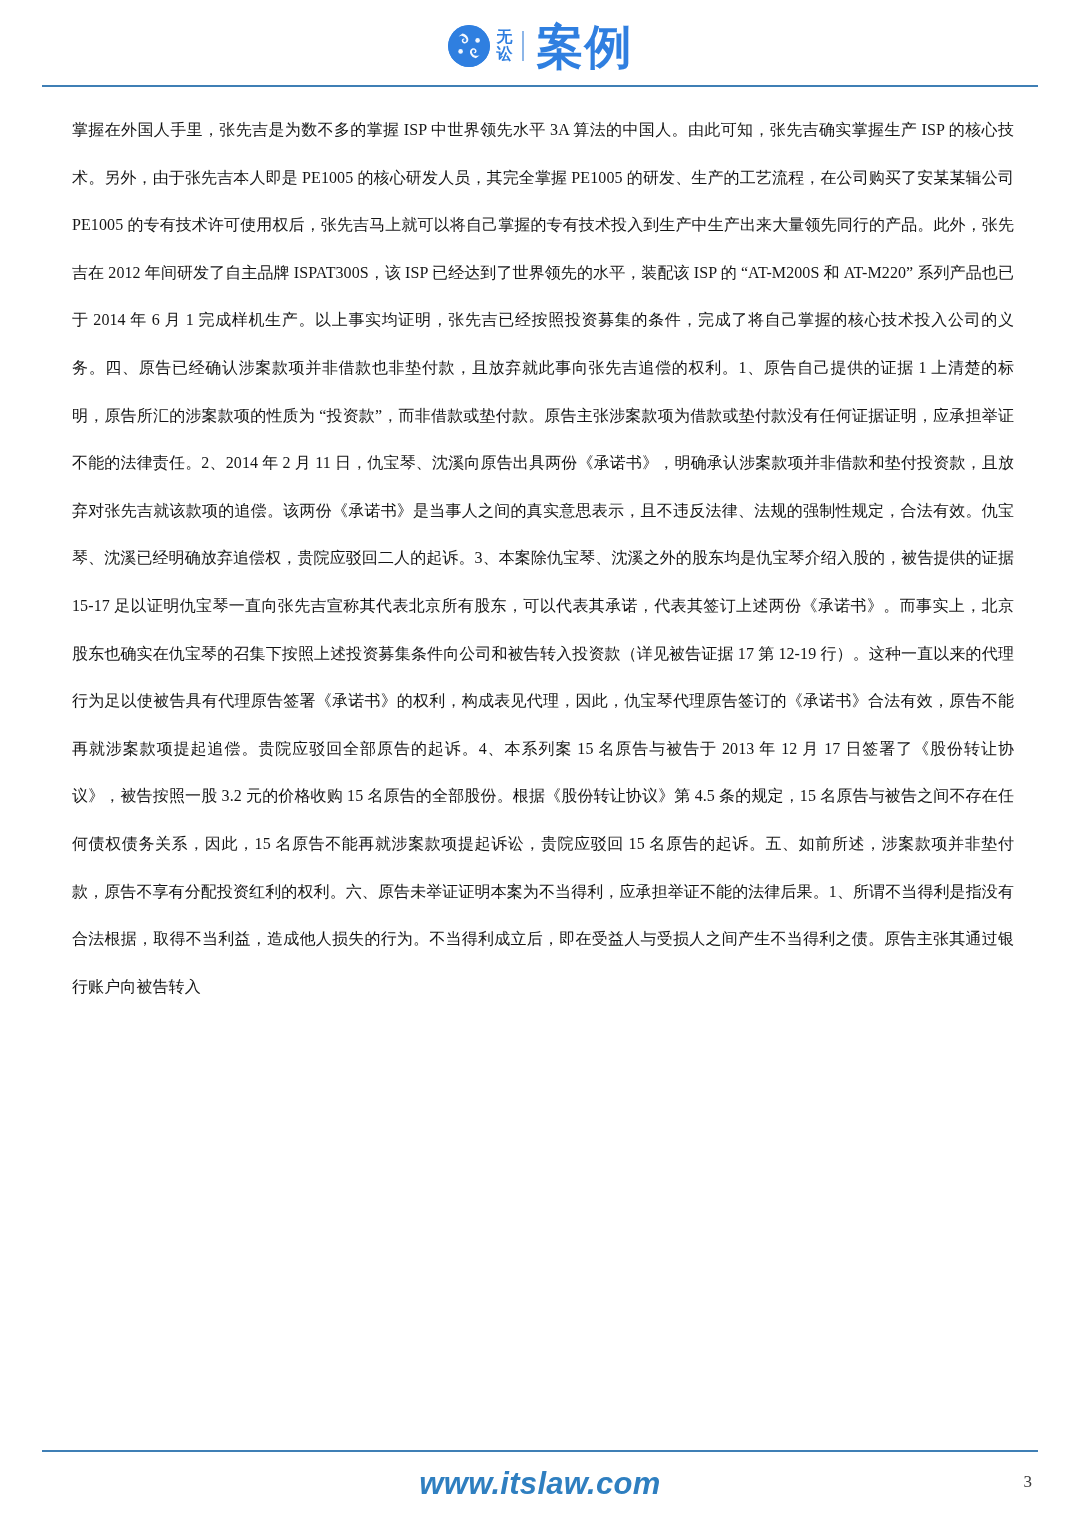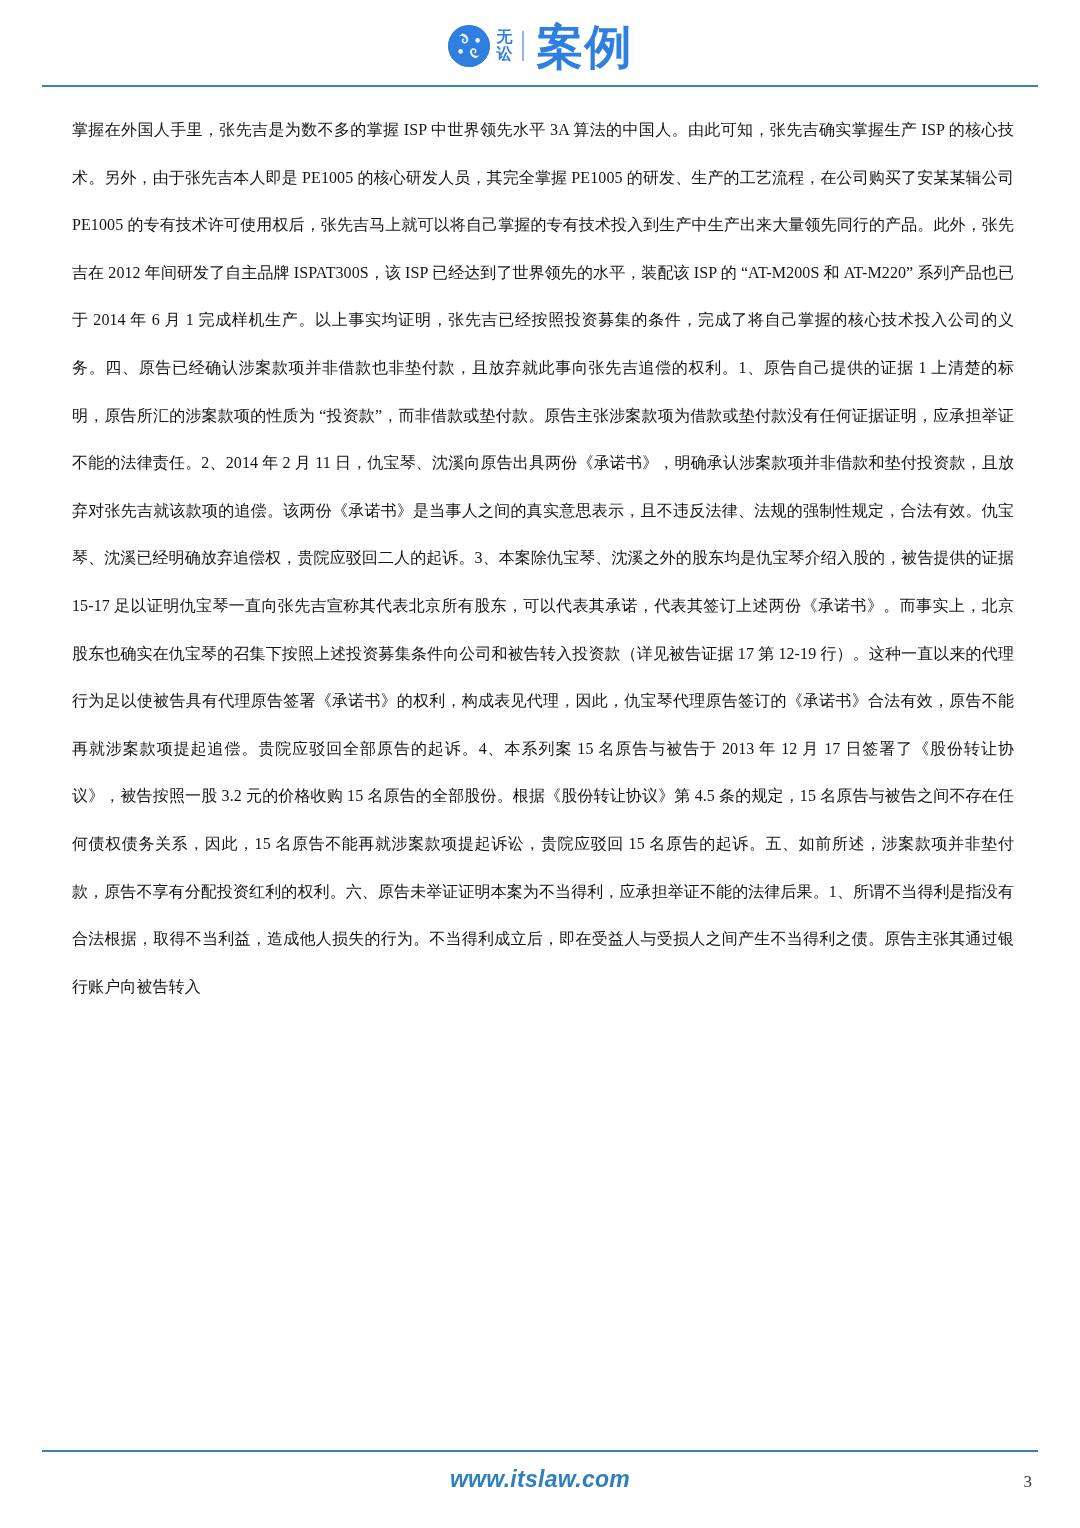--- a/index.html
+++ b/index.html
@@ -113,21 +113,21 @@
     height: 46px;
   }
   .footer-url {
     position: absolute;
     left: 0;
     right: 0;
     top: 6px;
     text-align: center;
     color: #2f7fc0;
     font-style: italic;
-    font-size: 23px;
+    font-size: 31px;
     font-weight: 600;
     letter-spacing: 0.3px;
     font-family: "Liberation Sans", "DejaVu Sans", sans-serif;
   }
   .footer-pageno {
     position: absolute;
     right: 6px;
     top: 12px;
     color: #3a3a3a;
     font-size: 17px;

